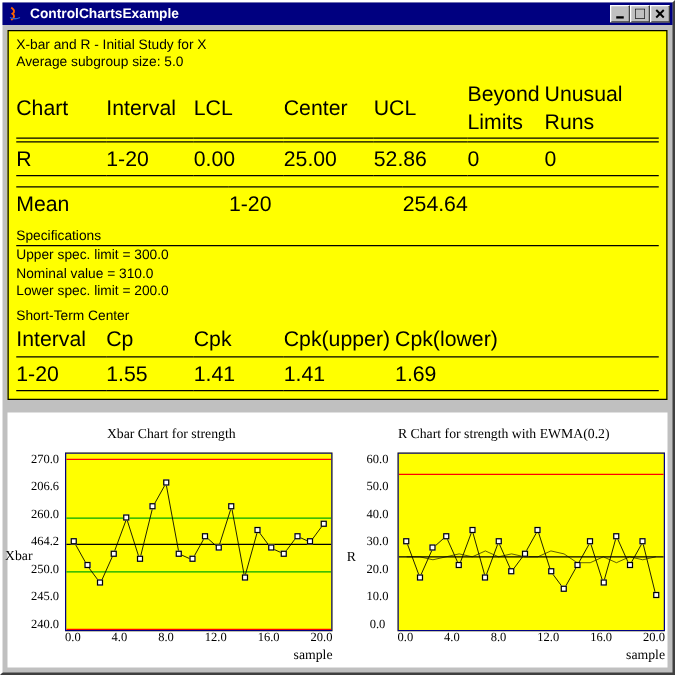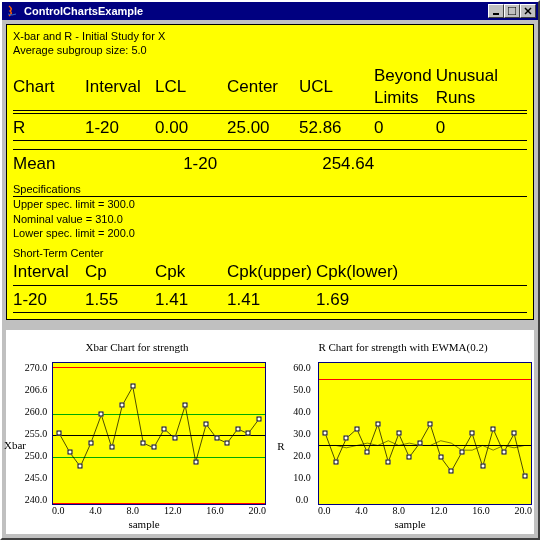--- a/index.html
+++ b/index.html
@@ -19,21 +19,21 @@
 .chartbox { flex: 1; display: flex; flex-direction: column; font-family: Liberation Serif, serif; }
 .ctitle { text-align: center; font-size: 11px; margin-bottom: 2px; min-height: 26px; display: flex; align-items: center; justify-content: center; }
 .cbody { flex: 1; display: flex; }
 .ylabel { display: flex; align-items: center; justify-content: center; width: 14px; font-size: 11px; }
 .vert span { display: block; line-height: 0.9; text-align: center; }
 .plotcol { flex: 1; display: flex; flex-direction: column; }
 .yticks { display: flex; flex-direction: column; justify-content: space-between; width: 30px; font-size: 10px; text-align: center; padding-right: 2px; }
 .plotrow { flex: 1; display: flex; }
 .plot { flex: 1; background: #ffff00; border: 1px solid #000080; position: relative; overflow: hidden; }
 .xticks { display: flex; justify-content: space-between; font-size: 10px; padding: 0 0 0 30px; }
-.xlabel { text-align: center; font-size: 11px; margin-top: 2px; }
+.xlabel { text-align: right; font-size: 11px; margin-top: 2px; }
 .line { position: absolute; left: 0; right: 0; height: 1px; }
 .red { background: #ff0000; }
 .green { background: #00aa00; }
 .black { background: #000; }
 .pt { position: absolute; width: 5px; height: 5px; border: 1px solid #000; background: #fff; transform: translate(-50%, -50%); }
 svg.poly { position: absolute; inset: 0; width: 100%; height: 100%; }
 .yellowpanel .sect { margin-top: 6px; }
 </style>
 </head>
 <body>
@@ -163,21 +163,21 @@
               <span>b</span>
               <span>a</span>
               <span>r</span>
             </div>
           <div class="plotcol">
             <div class="plotrow">
               <div class="yticks" id="yt0">
                   <span>270.0</span>
                   <span>206.6</span>
                   <span>260.0</span>
-                  <span>255.0</span>
+                  <span>464.2</span>
                   <span>250.0</span>
                   <span>245.0</span>
                   <span>240.0</span>
                 </div>
               <div class="plot" id="plot0">
                   <div class="line red" style="top: 3.13333%;"></div>
                   <div class="line red" style="top: 99.2667%;"></div>
                   <div class="line black" style="top: 51.2%;"></div>
                   <div class="line green" style="top: 66.6667%;"></div>
                   <div class="line green" style="top: 36.6667%;"></div>

